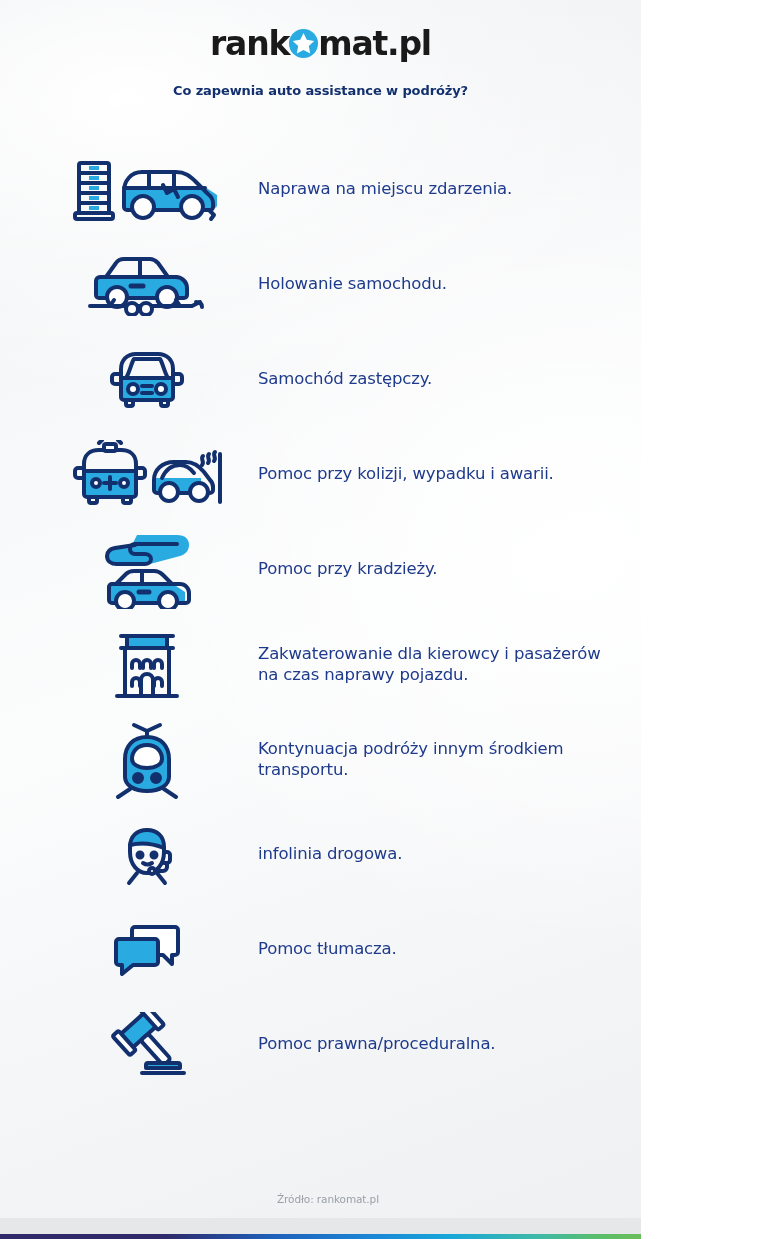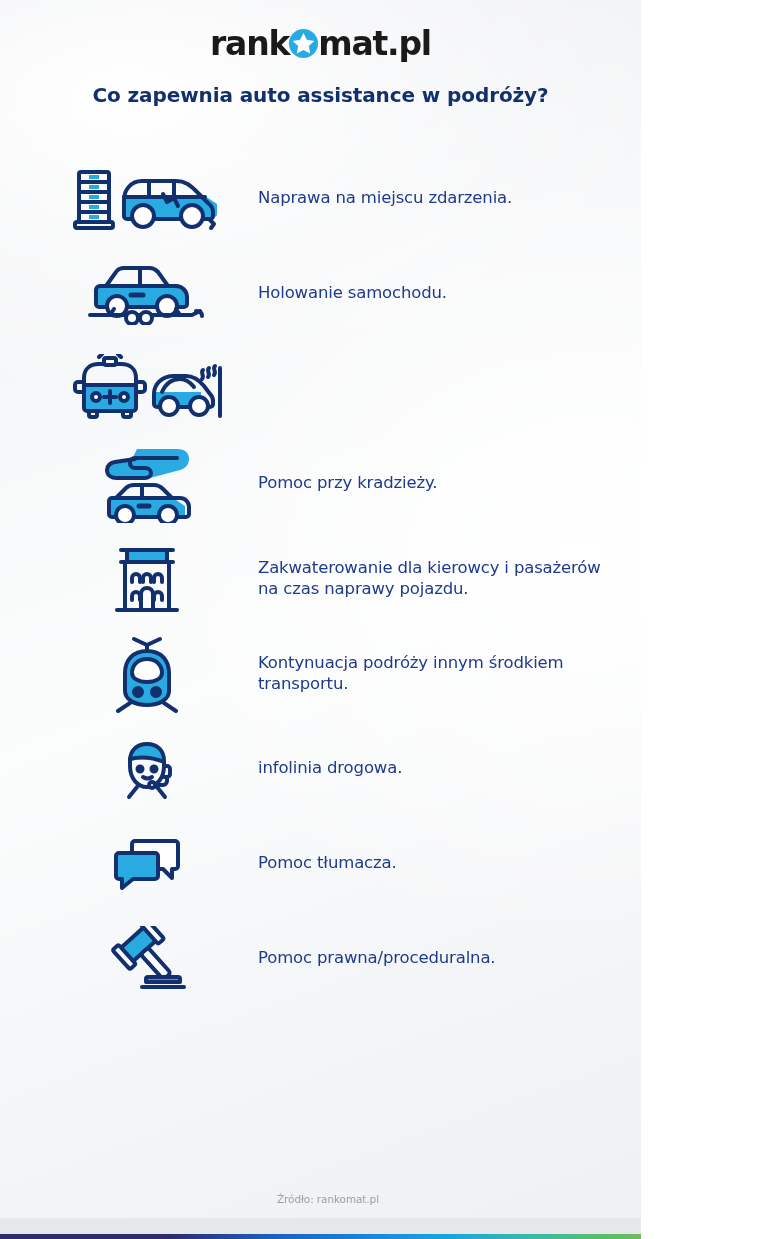--- a/index.html
+++ b/index.html
@@ -45,21 +45,21 @@
     position: relative;
     width: 31px;
     height: 31px;
     margin: 0 -1px;
     display: inline-block;
     vertical-align: middle;
   }
   .page-title {
     margin-top: 23px;
     font-family: "DejaVu Sans", sans-serif;
-    font-size: 20px;
+    font-size: 13px;
     font-weight: bold;
     color: #13306e;
     letter-spacing: -0.1px;
   }
 
   
   .list {
     margin-top: 44px;
     padding: 0 0 0 0;
   }
@@ -193,20 +193,41 @@
             <path d="M92 46 l4 6"></path>
             <circle cx="48" cy="55" r="6" fill="#ffffff"></circle>
             <circle cx="62" cy="55" r="6" fill="#ffffff"></circle>
             <path d="M112 48 c4 0 6 2 6 5"></path>
           </g>
         </svg>
       </div>
       <div class="row-label">Holowanie samochodu.</div>
     </div>
 
+    <div class="row">
+      <div class="icon-cell">
+        <svg width="76" height="62" viewBox="0 0 76 62">
+          <path d="M12 30 h52 v18 a3 3 0 0 1 -3 3 h-46 a3 3 0 0 1 -3 -3 z" fill="#29abe2"></path>
+          <g fill="none" stroke="#13306e" stroke-width="4" stroke-linecap="round" stroke-linejoin="round">
+            <path d="M12 48 v-28 c0 -9 6 -15 15 -15 h22 c9 0 15 6 15 15 v28 a3 3 0 0 1 -3 3 h-46 a3 3 0 0 1 -3 -3 z"></path>
+            <path d="M17 29 c3 -4 6 -17 8 -19 h26 c2 2 5 15 8 19"></path>
+            <line x1="14" y1="29" x2="62" y2="29"></line>
+            <path d="M12 25 h-6 a3 3 0 0 0 -3 3 v4 a3 3 0 0 0 3 3 h6"></path>
+            <path d="M64 25 h6 a3 3 0 0 1 3 3 v4 a3 3 0 0 1 -3 3 h-6"></path>
+            <circle cx="24" cy="40" r="5" fill="#ffffff"></circle>
+            <circle cx="52" cy="40" r="5" fill="#ffffff"></circle>
+            <line x1="33" y1="37" x2="43" y2="37"></line>
+            <line x1="33" y1="44" x2="43" y2="44"></line>
+            <path d="M17 51 v4 a2 2 0 0 0 2 2 h3 a2 2 0 0 0 2 -2 v-4"></path>
+            <path d="M52 51 v4 a2 2 0 0 0 2 2 h3 a2 2 0 0 0 2 -2 v-4"></path>
+          </g>
+        </svg>
+      </div>
+      <div class="row-label">Samochód zastępczy.</div>
+    </div>
 
     <div class="row">
       <div class="icon-cell">
         <svg width="158" height="70" viewBox="0 0 158 70">
 
           <path d="M16 32 h52 v22 a3 3 0 0 1 -3 3 h-46 a3 3 0 0 1 -3 -3 z" fill="#29abe2"></path>
           <g fill="none" stroke="#13306e" stroke-width="4" stroke-linecap="round" stroke-linejoin="round">
             <path d="M16 54 v-30 c0 -9 6 -14 15 -14 h22 c9 0 15 5 15 14 v30 a3 3 0 0 1 -3 3 h-46 a3 3 0 0 1 -3 -3 z"></path>
             <line x1="17" y1="31" x2="67" y2="31"></line>
             <path d="M16 28 h-6 a3 3 0 0 0 -3 3 v4 a3 3 0 0 0 3 3 h6"></path>
@@ -228,20 +249,21 @@
             <path d="M94 38 c4 -9 10 -13 18 -13 c6 0 10 3 14 8"></path>
             <circle cx="101" cy="52" r="9" fill="#ffffff"></circle>
             <circle cx="131" cy="52" r="9" fill="#ffffff"></circle>
             <line x1="152" y1="14" x2="152" y2="62"></line>
             <path d="M141 14 c-3 3 2 6 -1 9"></path>
             <path d="M147 12 c-3 3 2 6 -1 9"></path>
             <path d="M135 16 c-3 3 2 6 -1 9"></path>
           </g>
         </svg>
       </div>
+      <div class="row-label">Pomoc przy kolizji, wypadku i awarii.</div>
     </div>
 
     <div class="row">
       <div class="icon-cell">
         <svg width="104" height="78" viewBox="0 0 104 78">
           <path d="M42 4 h40 c8 0 12 4 12 10 c0 5 -3 9 -9 11 l-30 8 h-34 c-6 0 -10 -4 -10 -8 c0 -4 3 -7 8 -8 l18 -3 z" fill="#29abe2"></path>
           <g fill="none" stroke="#13306e" stroke-width="4" stroke-linecap="round" stroke-linejoin="round">
             <path d="M22 33 h28 c3 0 6 -2 6 -5 c0 -3 -3 -5 -6 -5 h-10 c-3 0 -5 -2 -5 -5 c0 -3 2 -5 5 -5 h42"></path>
             <path d="M22 33 c-6 0 -10 -3 -10 -8 c0 -4 3 -7 8 -8 l20 -3"></path>
           </g>

